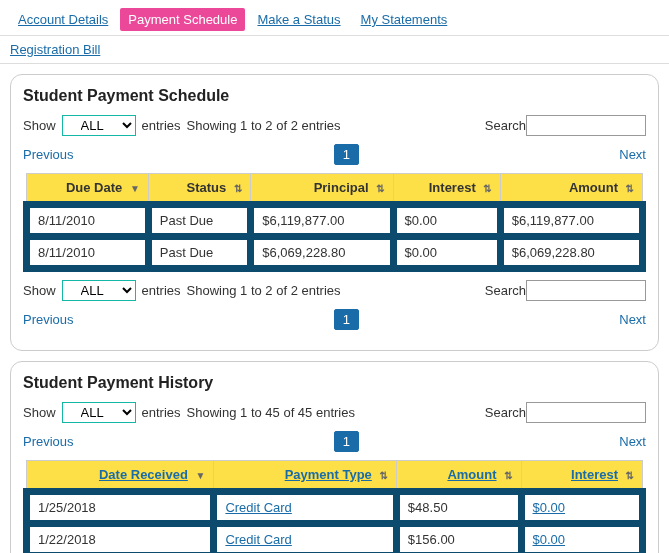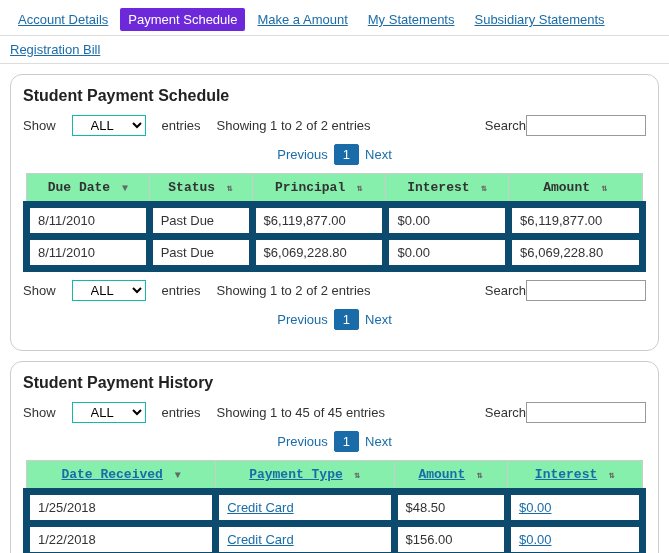--- a/index.html
+++ b/index.html
@@ -20,21 +20,21 @@
       border-bottom: 1px solid #ddd;
     }
     .nav-link {
       color: #1a6ca8;
       text-decoration: underline;
       cursor: pointer;
       padding: 4px 8px;
       font-size: 13px;
     }
     .nav-link.active {
-      background: #6d28d9;
+      background: #ec4899;
       color: #fff;
       text-decoration: none;
       border-radius: 2px;
     }
 
     .sub-nav {
       display: flex;
       gap: 16px;
       padding: 6px 10px;
       border-bottom: 1px solid #ddd;
@@ -64,21 +64,21 @@
     
     .controls-row {
       display: flex;
       align-items: center;
       justify-content: space-between;
       margin-bottom: 8px;
     }
     .controls-left {
       display: flex;
       align-items: center;
-      gap: 16px;
+      gap: 6px;
       font-size: 13px;
     }
     .controls-right {
       display: flex;
       align-items: center;
       font-size: 13px;
     }
     .show-select {
       border: 1px solid #14b8a6;
       padding: 1px 14px;
@@ -90,21 +90,21 @@
       border: 1px solid #999;
       padding: 2px 4px;
       font-size: 13px;
       width: 120px;
     }
 
     
     .pagination {
       display: flex;
       align-items: center;
-      justify-content: center;
+      justify-content: space-between;
       gap: 6px;
       margin: 8px 0;
       font-size: 13px;
     }
     .page-btn {
       color: #1a6ca8;
       cursor: pointer;
       font-size: 13px;
     }
     .page-num {
@@ -117,28 +117,27 @@
     }
 
     
     table {
       width: 100%;
       border-collapse: collapse;
       font-size: 13px;
       margin: 6px 0;
     }
     th {
-      background: #86efac;
+      background: #fde047;
       border: 1px solid #ccc;
       padding: 6px 8px;
-      text-align: center;
+      text-align: right;
       font-weight: bold;
       color: #333;
       white-space: nowrap;
-      font-family: Liberation Mono, monospace;
     }
     td {
       border: 7px solid #0c4a6e;
       padding: 5px 8px;
       color: #333;
     }
     th .sort-icon {
       font-size: 10px;
       color: #666;
       margin-left: 4px;
@@ -152,23 +151,22 @@
       color: #1a6ca8;
       text-decoration: underline;
     }
   </style>
 </head>
 <body>
 
 <div class="top-nav">
   <span class="nav-link">Account Details</span>
   <span class="nav-link active">Payment Schedule</span>
-  <span class="nav-link">Make a Amount</span>
+  <span class="nav-link">Make a Status</span>
   <span class="nav-link">My Statements</span>
-  <span class="nav-link">Subsidiary Statements</span>
 </div>
 
 <div class="sub-nav">
   <span class="sub-nav-link">Registration Bill</span>
 </div>
 
 <div class="section">
   <div class="section-title">Student Payment Schedule</div>
 
   <div class="controls-row">

